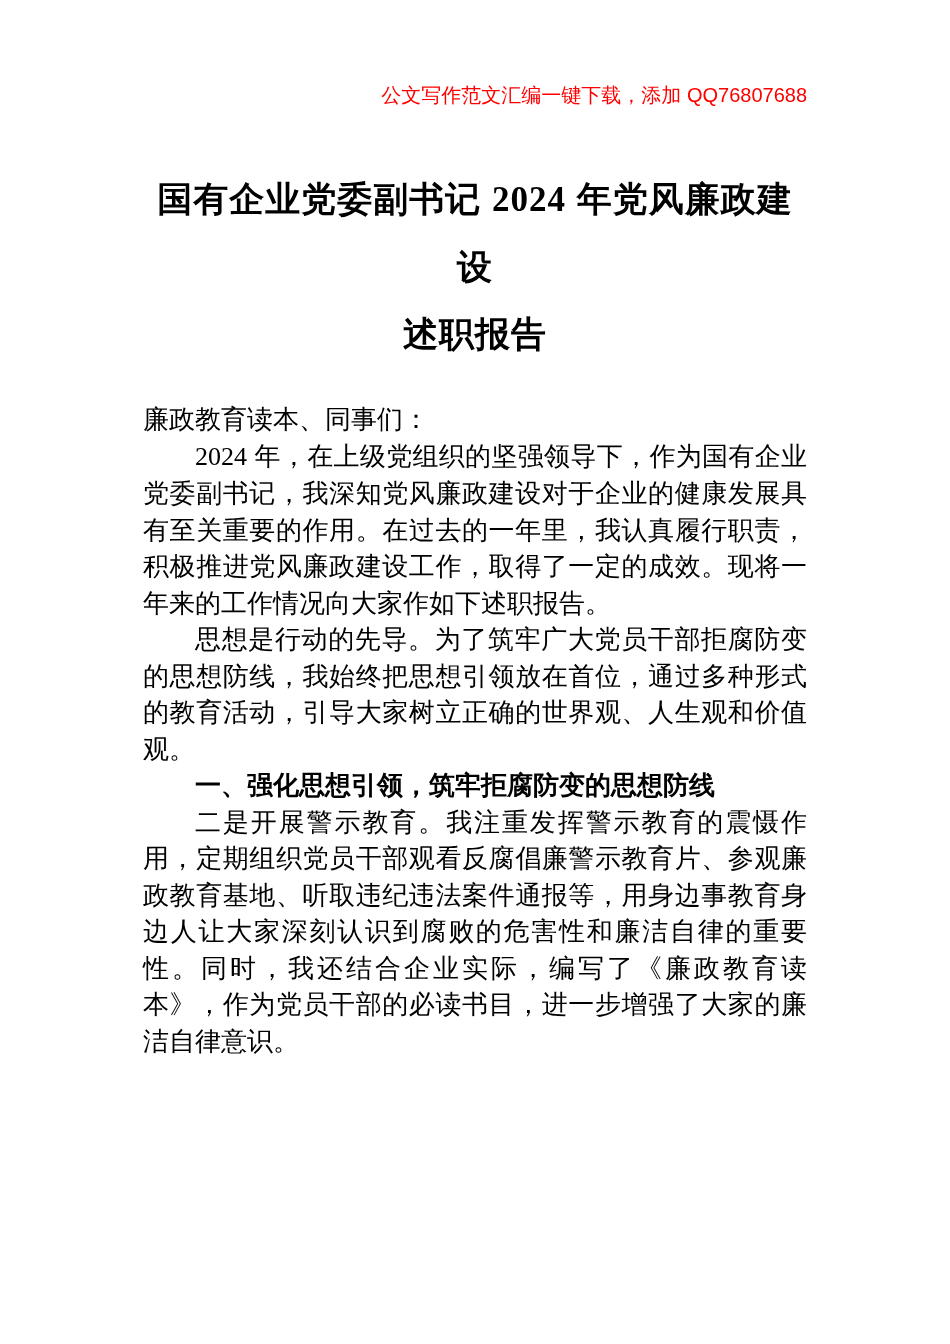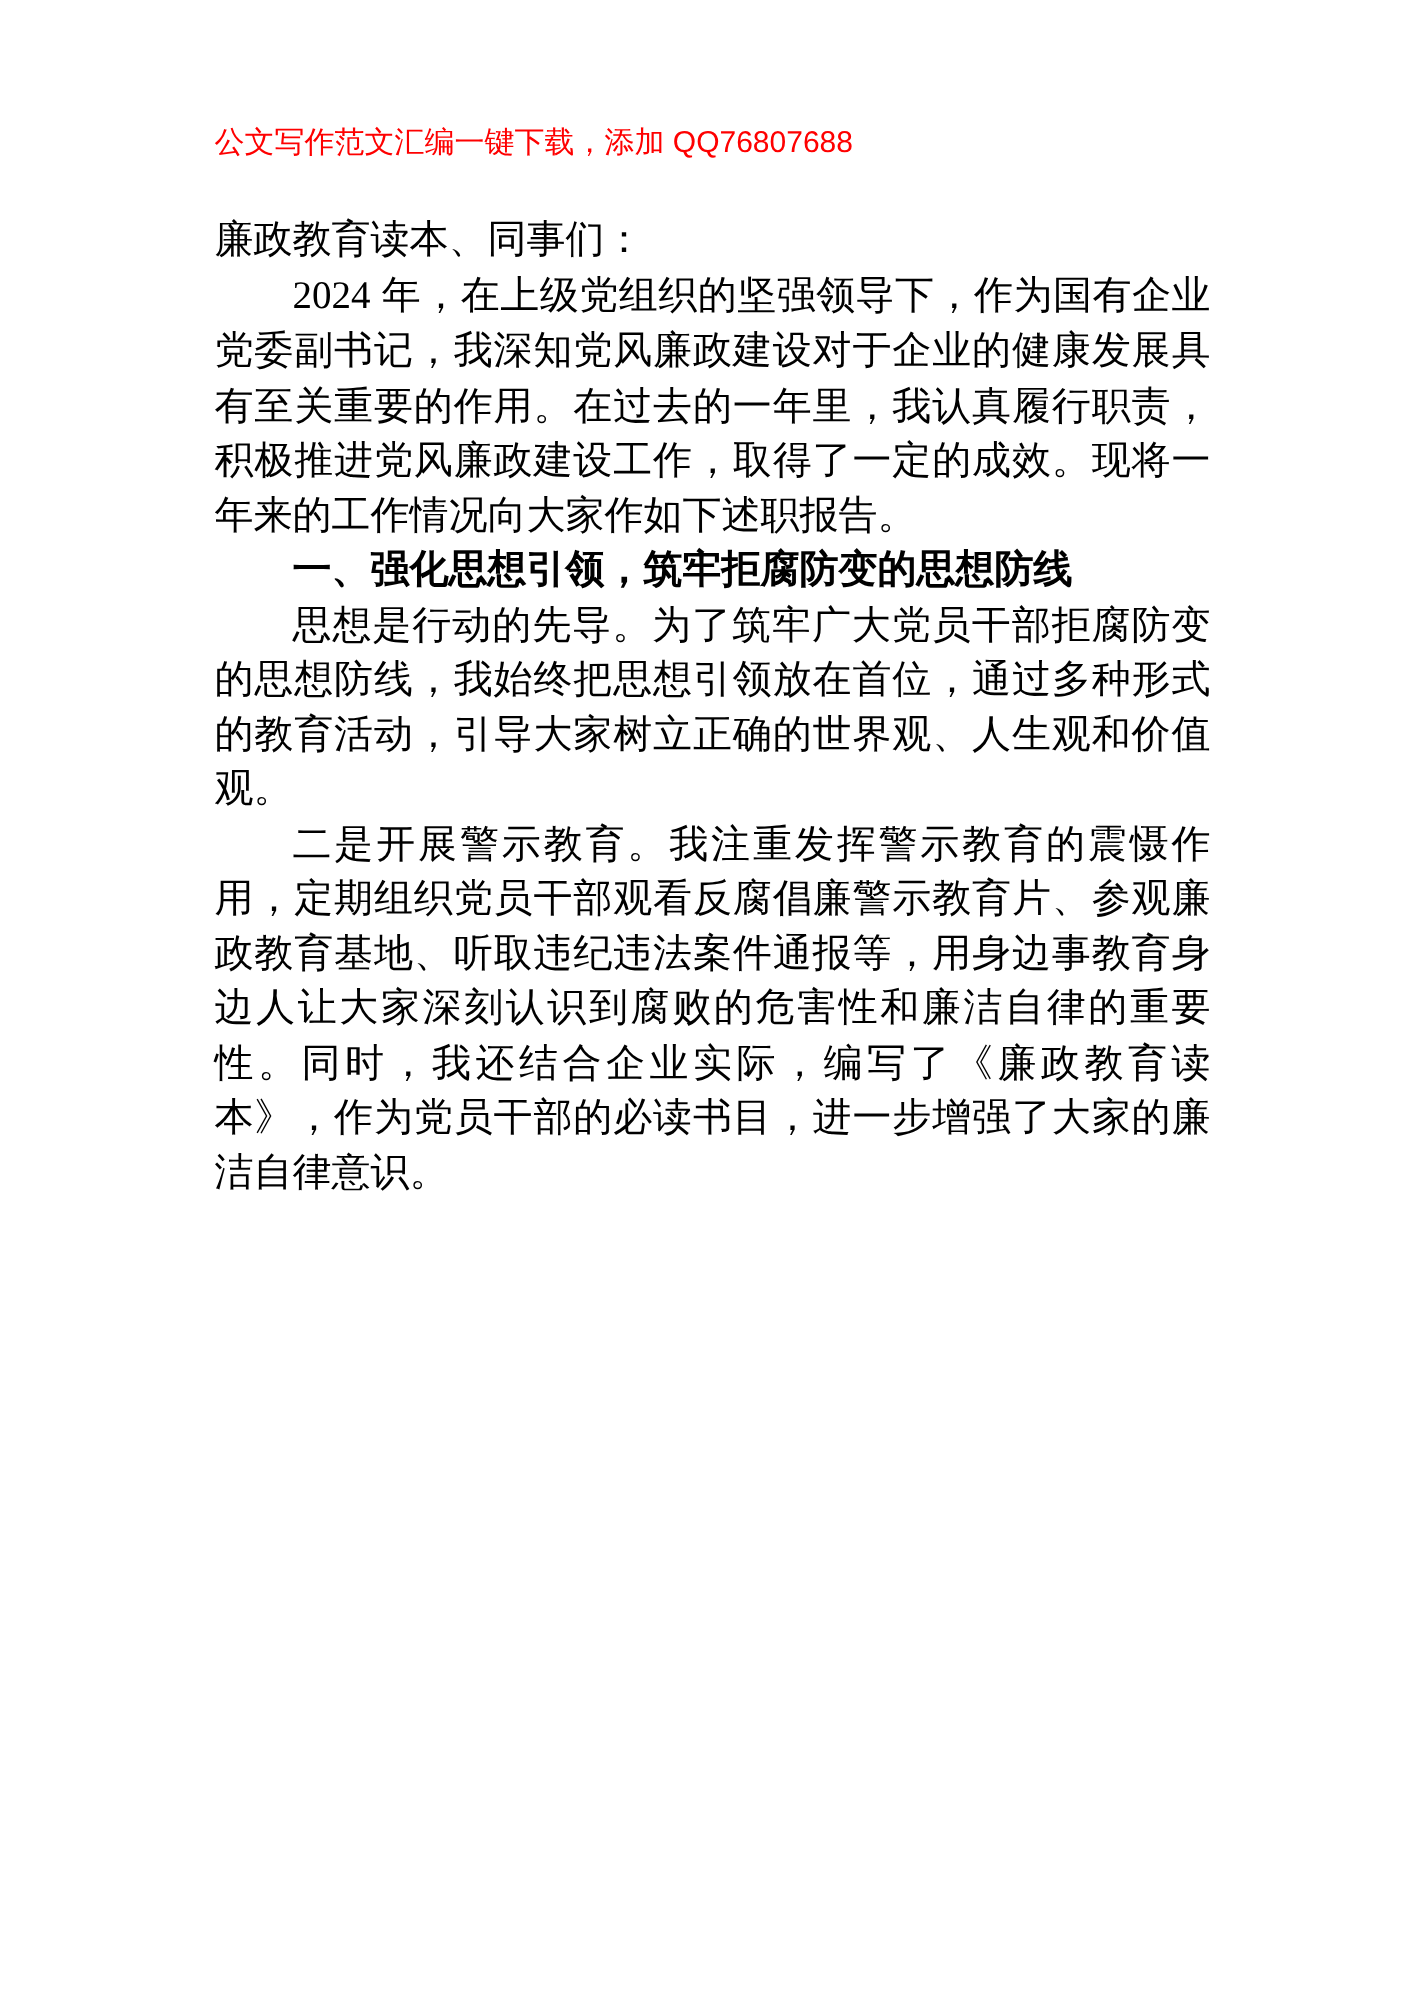--- a/index.html
+++ b/index.html
@@ -13,21 +13,21 @@
     height: 1344px;
     margin: 0 auto;
     background: var(--page-bg, #ffffff);
     color: var(--text-color, #000000);
     font-family: "Liberation Sans", sans-serif;
     overflow: hidden;
     box-sizing: border-box;
   }
   .notice {
     margin: 84px 143px 0;
-    text-align: left;
+    text-align: right;
     font-size: 20px;
     line-height: 23px;
     color: var(--notice-red, #fe0000);
     white-space: nowrap;
   }
   .doc-title {
     margin: 58px 143px 0;
     font-size: 35px;
     line-height: 67px;
     font-weight: 700;
@@ -57,21 +57,25 @@
   .latin {
     font-family: "Liberation Serif", serif;
   }
 </style>
 </head>
 <body>
 
 <div class="page">
   <div class="notice">公文写作范文汇编一键下载，添加 QQ76807688</div>
 
+  <h1 class="doc-title">
+    <span class="title-line">国有企业党委副书记 <span class="latin">2024</span> 年党风廉政建设</span>
+    <span class="title-line">述职报告</span>
+  </h1>
 
   <div class="doc-body">
       <p class="para">廉政教育读本、同事们：</p>
       <p class="para indent"><span class="latin">2024</span> 年，在上级党组织的坚强领导下，作为国有企业党委副书记，我深知党风廉政建设对于企业的健康发展具有至关重要的作用。在过去的一年里，我认真履行职责，积极推进党风廉政建设工作，取得了一定的成效。现将一年来的工作情况向大家作如下述职报告。</p>
+      <p class="para indent">思想是行动的先导。为了筑牢广大党员干部拒腐防变的思想防线，我始终把思想引领放在首位，通过多种形式的教育活动，引导大家树立正确的世界观、人生观和价值观。</p>
       <p class="para indent bold">一、强化思想引领，筑牢拒腐防变的思想防线</p>
-      <p class="para indent">思想是行动的先导。为了筑牢广大党员干部拒腐防变的思想防线，我始终把思想引领放在首位，通过多种形式的教育活动，引导大家树立正确的世界观、人生观和价值观。</p>
       <p class="para indent">二是开展警示教育。我注重发挥警示教育的震慑作用，定期组织党员干部观看反腐倡廉警示教育片、参观廉政教育基地、听取违纪违法案件通报等，用身边事教育身边人让大家深刻认识到腐败的危害性和廉洁自律的重要性。同时，我还结合企业实际，编写了《廉政教育读本》，作为党员干部的必读书目，进一步增强了大家的廉洁自律意识。</p>
     </div>
 </div>
 
 </body></html>

